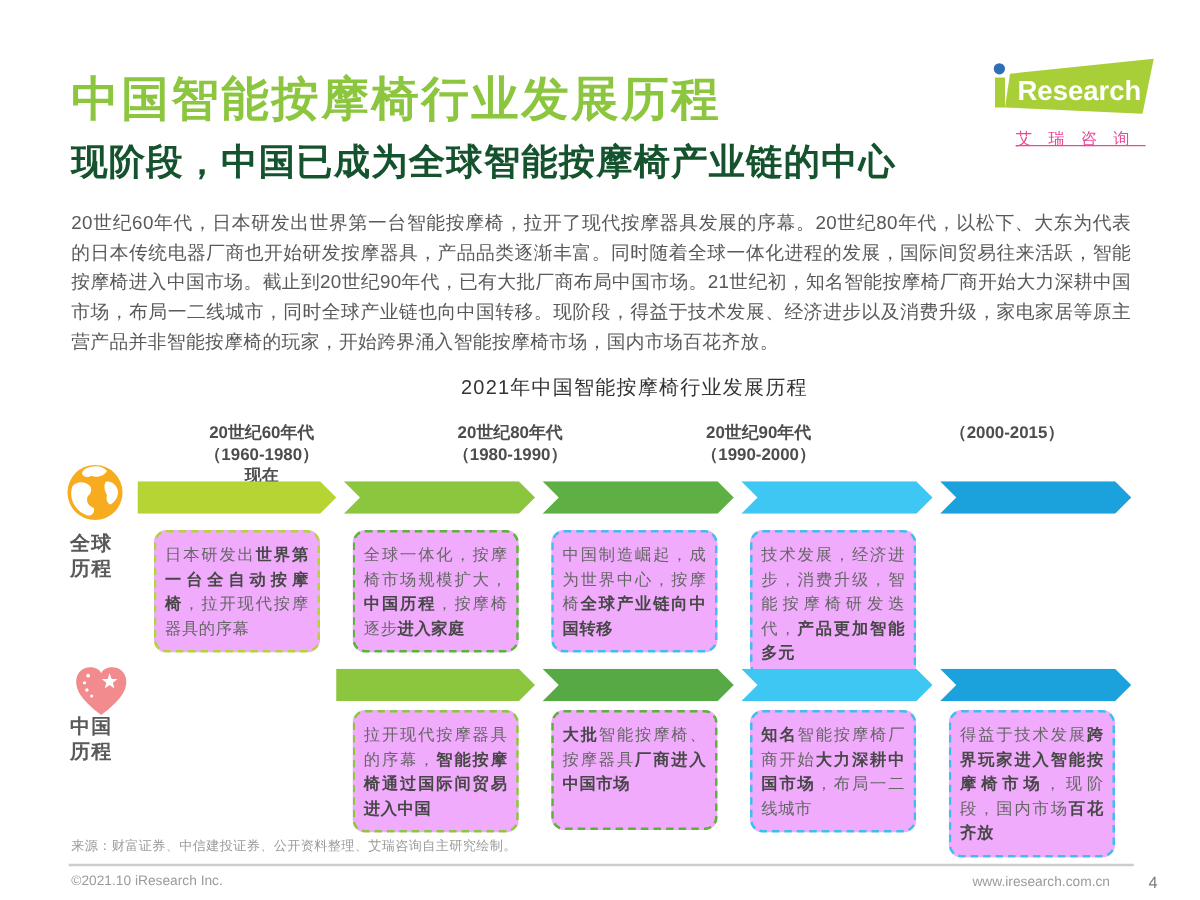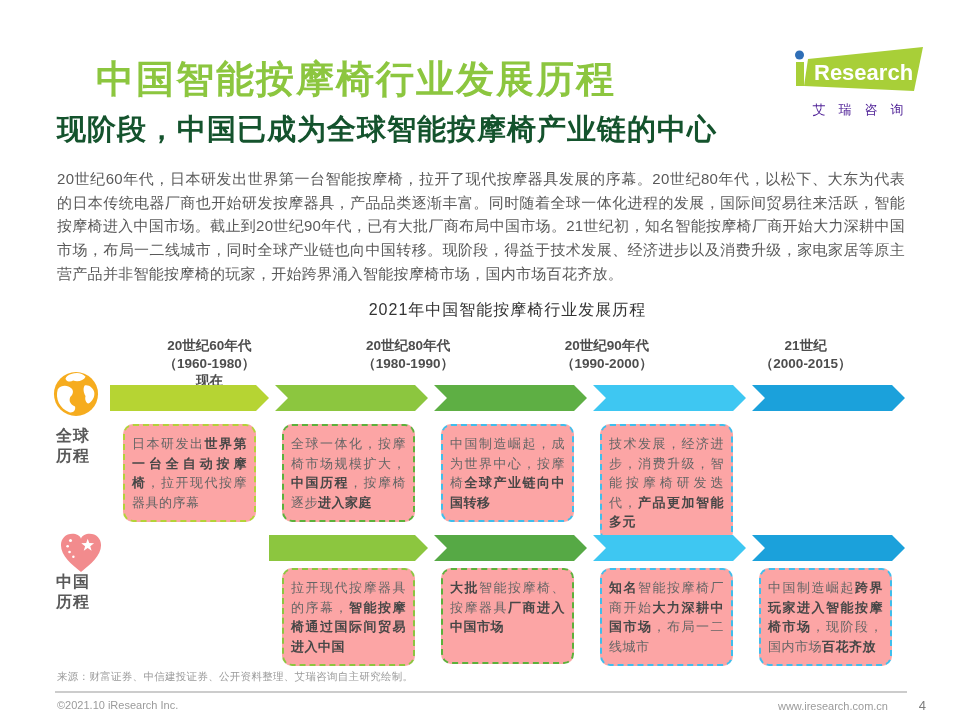--- a/index.html
+++ b/index.html
@@ -4,24 +4,24 @@
 <style>
   * { margin:0; padding:0; box-sizing:border-box; }
   html,body { background:#ffffff; }
   .page {
     position:relative; width:960px; height:720px; background:#ffffff;
     font-family:"Liberation Sans","DejaVu Sans",sans-serif; overflow:hidden;
   }
 
   
   .logo { position:absolute; top:46px; right:36px; width:132px; }
-  .logo-cn { margin-top:5px; text-align:center; color:#4c1d95; font-size:13px; letter-spacing:13px; padding-left:13px; white-space:nowrap; }
+  .logo-cn { margin-top:5px; text-align:center; color:#ec4899; font-size:13px; letter-spacing:13px; padding-left:13px; white-space:nowrap;text-decoration:underline; }
 
   
-  .title { position:absolute; left:57px; top:54px; font-size:38px; font-weight:bold; color:#8CC63F; letter-spacing:2px; white-space:nowrap;margin-left:39px; }
+  .title { position:absolute; left:57px; top:54px; font-size:38px; font-weight:bold; color:#8CC63F; letter-spacing:2px; white-space:nowrap; }
   .subtitle { position:absolute; left:57px; top:110px; font-size:29px; font-weight:bold; color:#14532d; letter-spacing:1px; white-space:nowrap; }
   .intro { position:absolute; left:57px; top:167px; width:848px; font-size:15px; line-height:23.7px; color:#595959; text-align:justify; letter-spacing:0.3px; }
 
   
   .chart-title { position:absolute; left:110px; top:300px; width:795px; text-align:center; font-size:16px; font-weight:normal; color:#333333; letter-spacing:1px; }
   .col-headers { position:absolute; left:110px; top:337px; width:795px; display:grid; grid-template-columns:repeat(4,1fr); }
   .col-head { text-align:center; color:#4d4d4d; font-weight:bold; font-size:13.5px; line-height:17.5px; }
 
   .arrow-global { position:absolute; left:110px; top:385px; }
   .arrow-china  { position:absolute; left:110px; top:535px; }
@@ -31,21 +31,21 @@
   .row-label { position:absolute; left:56px; width:40px; font-size:16px; font-weight:bold; color:#595959; line-height:19.5px; letter-spacing:1px; }
   .row-label.global { top:426px; }
   .row-label.china  { top:572px; }
 
   .boxes { position:absolute; left:110px; width:795px; display:grid; grid-template-columns:repeat(5,1fr); align-items:start; }
   .boxes.global { top:424px; }
   .boxes.china  { top:568px; }
   .tbox {
     margin:0 13px; min-height:96px; border:2px dashed #8CC63F; border-radius:10px;
     padding:8px 7px; font-size:13px; line-height:19.5px; color:#666666;
-    text-align:justify; letter-spacing:0.5px; background:#fca5a5;
+    text-align:justify; letter-spacing:0.5px; background:#f0abfc;
   }
   .tbox .b { font-weight:bold; color:#474747; }
   .bd-c1 { border-color:#B3D338; }
   .bd-c2 { border-color:#8CC63F; }
   .bd-c3 { border-color:#5CB13B; }
   .bd-blue { border-color:#3FBEEC; }
 
   
   .source { position:absolute; left:57px; top:670px; font-size:10.5px; color:#9b9b9b; letter-spacing:0.3px; }
   .footer-line { position:absolute; left:55px; top:691px; width:852px; border-top:2px solid #cccccc; }
@@ -80,21 +80,20 @@
     </div>
     <div class="col-head">
       <div>20世纪80年代</div>
       <div>（1980-1990）</div>
     </div>
     <div class="col-head">
       <div>20世纪90年代</div>
       <div>（1990-2000）</div>
     </div>
     <div class="col-head">
-      <div>21世纪</div>
       <div>（2000-2015）</div>
     </div>
     <div class="col-head">
       <div>现在</div>
       <div>（2015-至今）</div>
     </div>
   </div>
 
   <svg class="row-icon-globe" width="46" height="46" viewBox="0 0 48 48">
     <circle cx="24" cy="24" r="23" fill="#F6AC1E"></circle>
@@ -134,21 +133,21 @@
     <polygon points="324,0 464,0 477,13 464,26 324,26 337,13" fill="#56A945"></polygon>
     <polygon points="483,0 623,0 636,13 623,26 483,26 496,13" fill="#3EC7F2"></polygon>
     <polygon points="642,0 782,0 795,13 782,26 642,26 655,13" fill="#1BA1DB"></polygon>
   </svg>
 
   <div class="boxes china">
     <div></div>
     <div class="tbox bd-c2"><span>拉开现代按摩器具的序幕，</span><span class="b">智能按摩椅通过国际间贸易进入中国</span></div>
     <div class="tbox bd-c3"><span class="b">大批</span><span>智能按摩椅、按摩器具</span><span class="b">厂商进入中国市场</span></div>
     <div class="tbox bd-blue"><span class="b">知名</span><span>智能按摩椅厂商开始</span><span class="b">大力深耕中国市场</span><span>，布局一二线城市</span></div>
-    <div class="tbox bd-blue"><span>中国制造崛起</span><span class="b">跨界玩家进入智能按摩椅市场</span><span>，现阶段，国内市场</span><span class="b">百花齐放</span></div>
+    <div class="tbox bd-blue"><span>得益于技术发展</span><span class="b">跨界玩家进入智能按摩椅市场</span><span>，现阶段，国内市场</span><span class="b">百花齐放</span></div>
   </div>
 
   <div class="source">来源：财富证券、中信建投证券、公开资料整理、艾瑞咨询自主研究绘制。</div>
   <div class="footer-line"></div>
   <div class="copyright">©2021.10 iResearch Inc.</div>
   <a href="#" class="website">www.iresearch.com.cn</a>
   <div class="page-num">4</div>
 
 </div>
 

